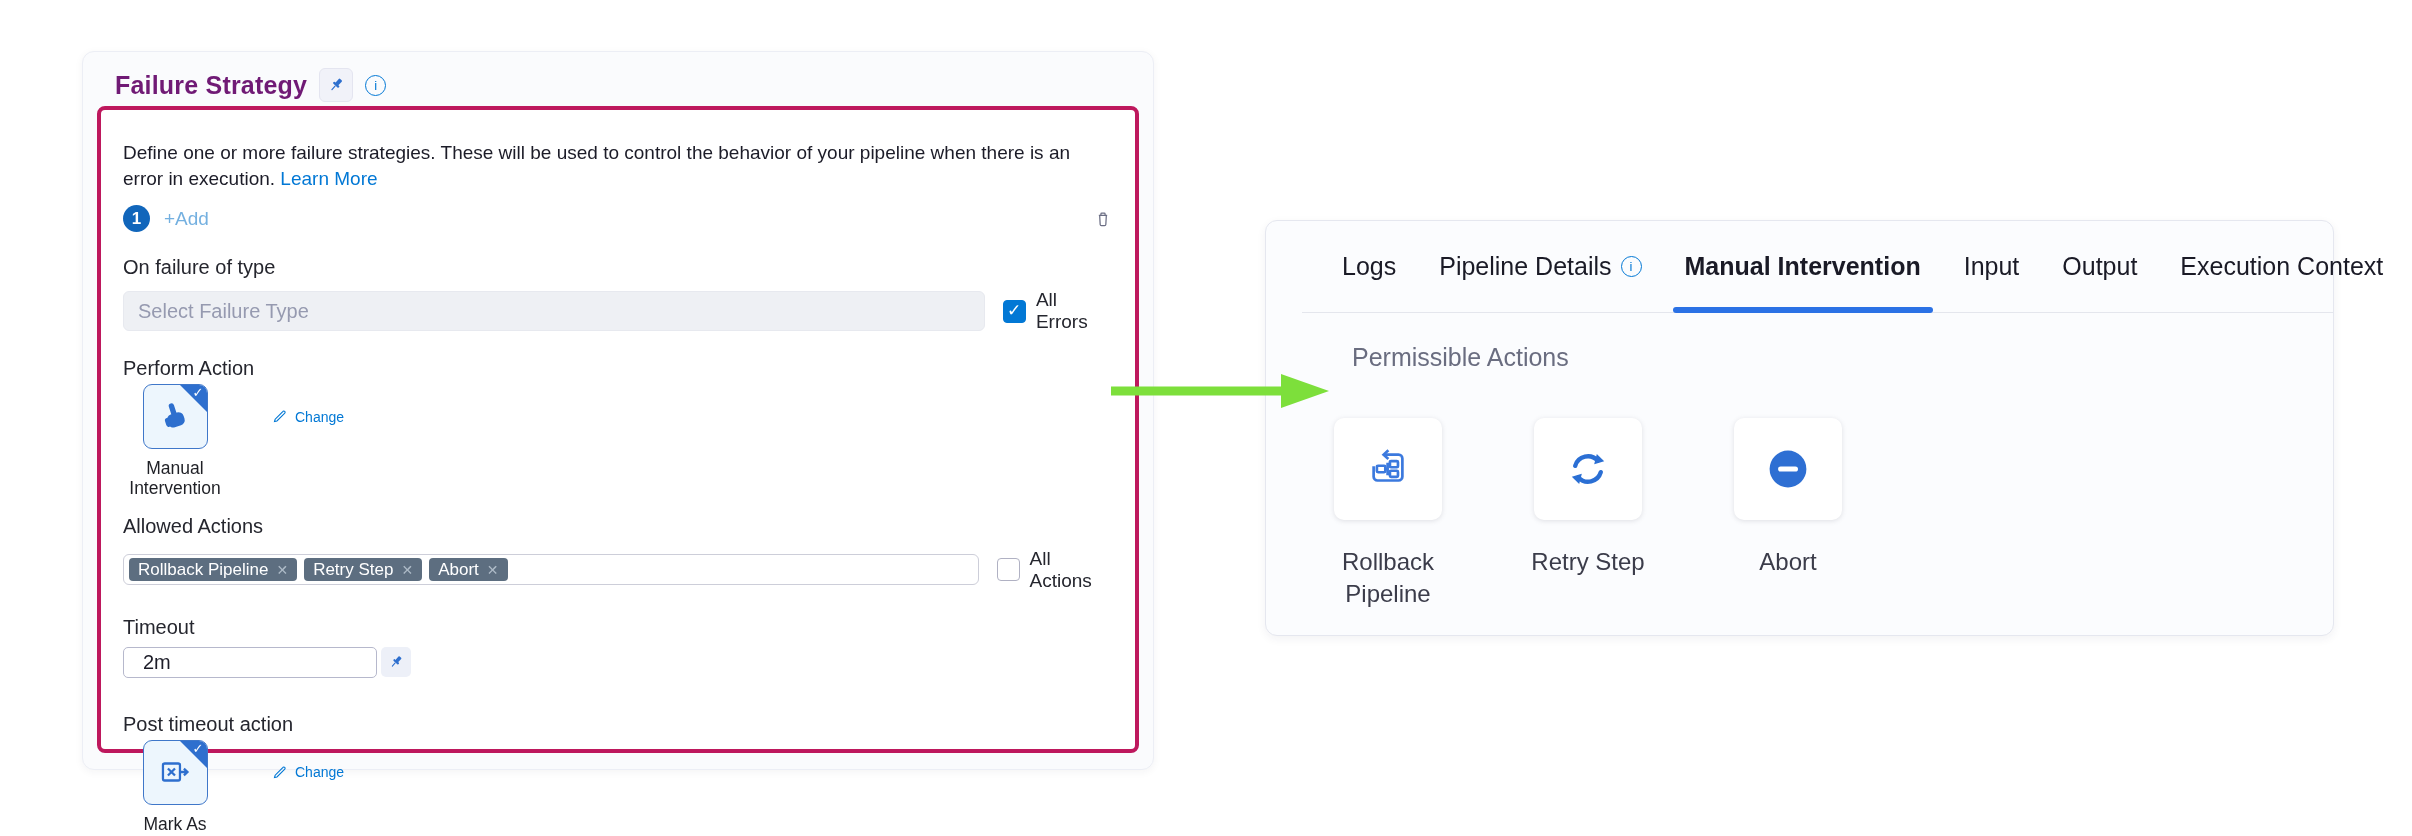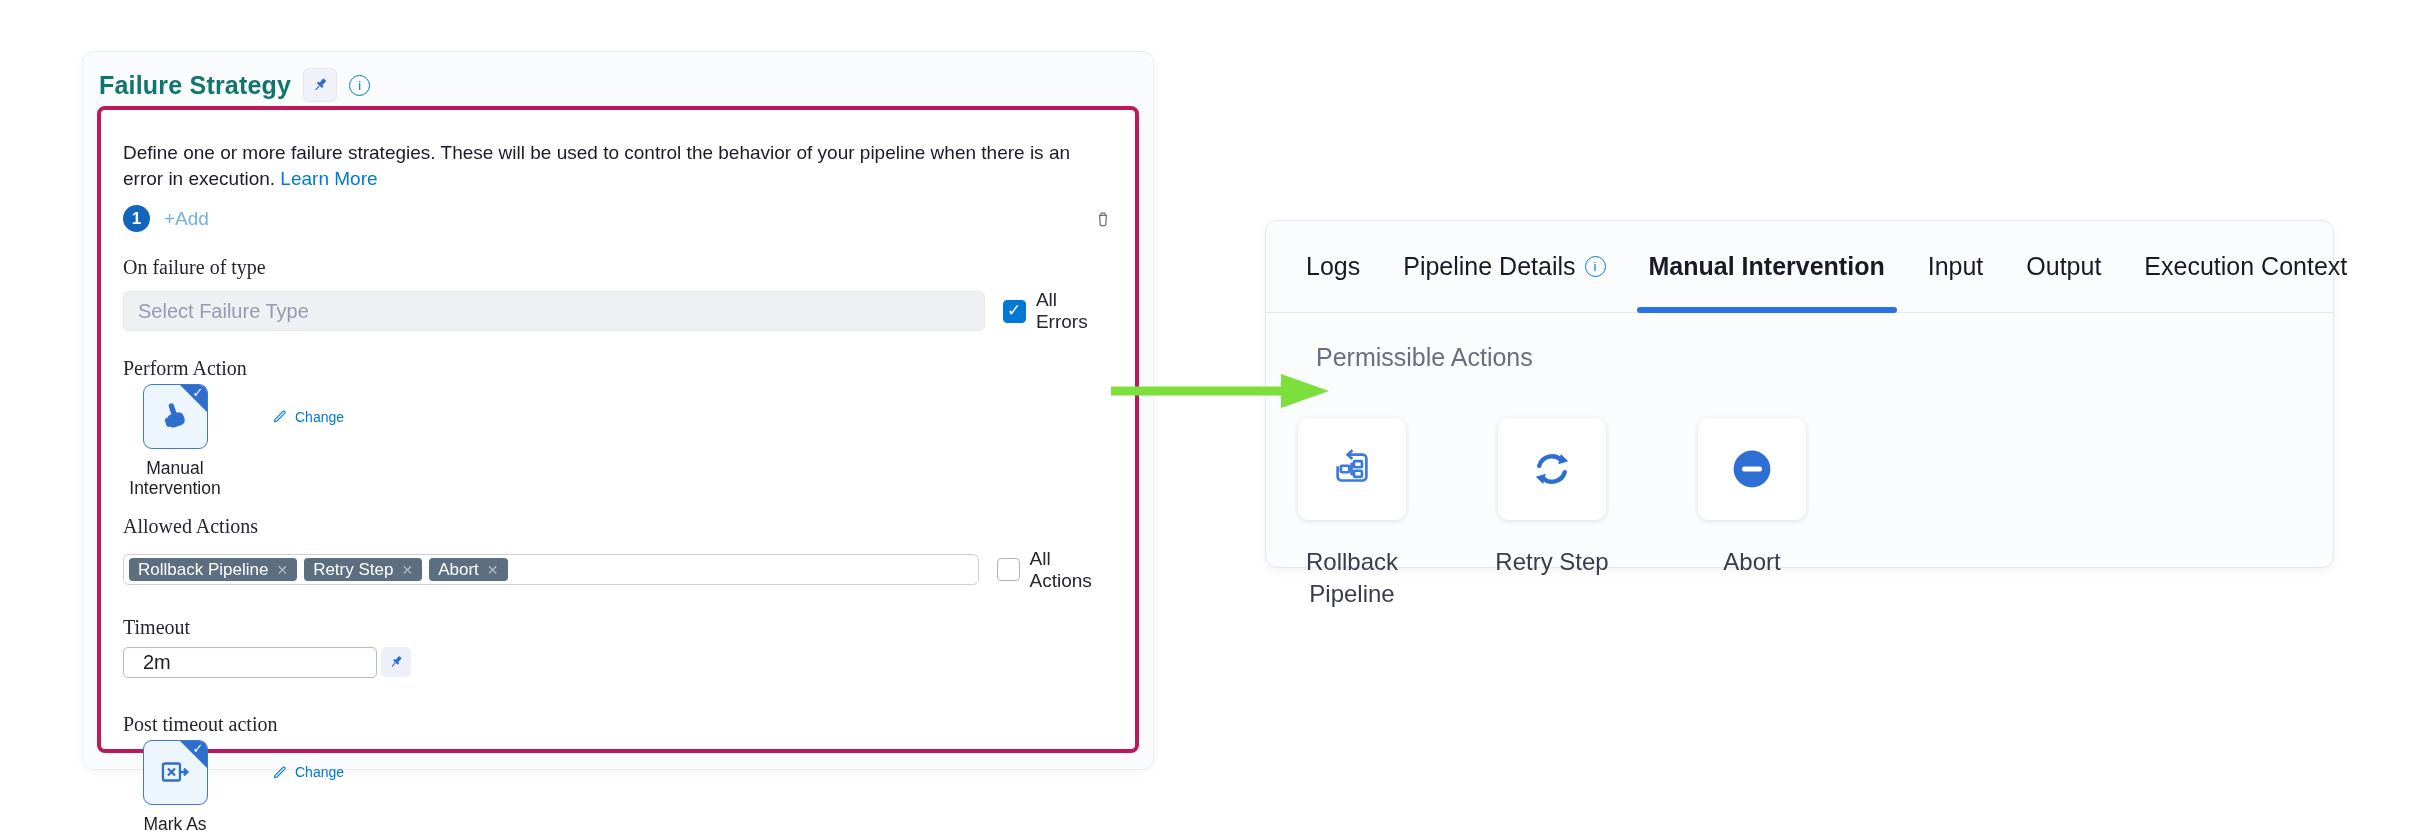--- a/index.html
+++ b/index.html
@@ -4,36 +4,36 @@
 <style>
   * { margin:0; padding:0; box-sizing:border-box; }
   html,body { width:2412px; height:836px; background:#ffffff; overflow:hidden;
               font-family:"Liberation Sans","DejaVu Sans",sans-serif; }
 
   
   .fs-panel { position:absolute; left:82px; top:51px; width:1072px; height:719px;
               background:#fafbfd; border:1px solid #eceef5; border-radius:12px;
               box-shadow:0 2px 8px rgba(40,41,61,.05); }
   .fs-header { display:flex; align-items:center; gap:12px; padding:16px 16px 0 16px; }
-  .fs-title { font-size:25px; font-weight:bold; color:#0f766e; letter-spacing:.2px; }
+  .fs-title { font-size:25px; font-weight:bold; color:#701a75; letter-spacing:.2px;margin-left:16px; }
   .pin-btn { width:34px; height:34px; border-radius:6px; background:#f1f2f9;
              border:1px solid #e4e5f0; display:flex; align-items:center; justify-content:center; cursor:pointer; }
   .info-circle { width:21px; height:21px; border-radius:50%; border:1.5px solid #0278d5;
                  color:#0278d5; font-size:13px; display:flex; align-items:center; justify-content:center; }
   .fs-card { position:absolute; left:14px; right:14px; top:54px; bottom:16px;
              background:#ffffff; border:4px solid #be185d; border-radius:8px;
              padding:30px 22px 22px 22px; }
   .fs-desc { font-size:19px; color:#1c1c28; line-height:1.35; }
   .fs-desc a { color:#0278d5; text-decoration:none; }
   .badge-row { margin-top:14px; display:flex; align-items:center; gap:14px; }
   .num-badge { width:27px; height:27px; border-radius:50%; background:#1166bb; color:#fff;
                font-size:17px; font-weight:bold; display:flex; align-items:center; justify-content:center; }
   .add-link { font-size:19px; color:#74b0e0; cursor:pointer; }
   .trash { margin-left:auto; cursor:pointer; display:flex; }
-  .field-label { font-size:20px; color:#25262e; margin-top:24px;font-family:Liberation Serif, serif; }
+  .field-label { font-size:20px; color:#25262e; margin-top:24px; }
   .select-row { display:flex; align-items:center; margin-top:10px; }
   .failure-select { width:870px; height:40px; background:#eef0f4; border:1px solid #e7e9ef;
                     border-radius:6px; font-size:20px; color:#969ab0; padding:0 14px;
                     font-family:inherit; }
   .failure-select::placeholder { color:#969ab0; }
   .chk-row { display:flex; align-items:center; gap:10px; margin-left:18px; }
   .chk { width:23px; height:23px; border-radius:4px; border:1.6px solid #b0b1c3; background:#fff;
          position:relative; cursor:pointer; flex:none; }
   .chk.checked { background:#0278d5; border-color:#0278d5; }
   .chk.checked::after { content:"✓"; position:absolute; left:3px; top:-1px; color:#fff; font-size:17px; font-weight:bold; }
@@ -55,23 +55,23 @@
   .chip { height:23px; background:#5d6e80; border-radius:4px; color:#fff; font-size:17px;
           display:flex; align-items:center; gap:8px; padding:0 9px; }
   .chip-x { color:#aebbc7; font-size:14px; cursor:pointer; }
   .timeout-row { display:flex; align-items:center; margin-top:8px; }
   .timeout-input { width:254px; height:31px; border:1px solid #b6b8cc; border-radius:5px;
                    font-size:20px; color:#1c1c28; padding:0 19px; font-family:inherit; }
   .pin-btn-sm { width:30px; height:30px; margin-left:4px; border-radius:5px; background:#edf0f8;
                 display:flex; align-items:center; justify-content:center; cursor:pointer; }
 
   
-  .detail-panel { position:absolute; left:1265px; top:220px; width:1069px; height:348px;
+  .detail-panel { position:absolute; left:1265px; top:220px; width:1069px; height:416px;
                   background:#fbfcfe; border:1px solid #e5e7ef; border-radius:12px;
-                  box-shadow:0 3px 10px rgba(40,41,61,.06); }
+                  box-shadow:0 3px 10px rgba(40,41,61,.06);padding-left:36px; }
   .tab-row { display:flex; align-items:center; gap:43px; height:92px; padding:0 40px;
              border-bottom:1px solid #e4e6ed; }
   .tab { font-size:25px; color:#1a1a26; position:relative; height:92px; display:flex;
          align-items:center; gap:9px; cursor:pointer; white-space:nowrap; }
   .tab.active { font-weight:bold; }
   .tab.active::after { content:""; position:absolute; left:-12px; right:-12px; bottom:0;
                        height:6px; border-radius:4px; background:#2b71e5; }
   .section-title { margin:30px 0 0 50px; font-size:25px; color:#6a6d80; }
   .perm-cards { display:flex; gap:92px; margin:46px 0 0 32px; }
   .perm-col { width:108px; }

